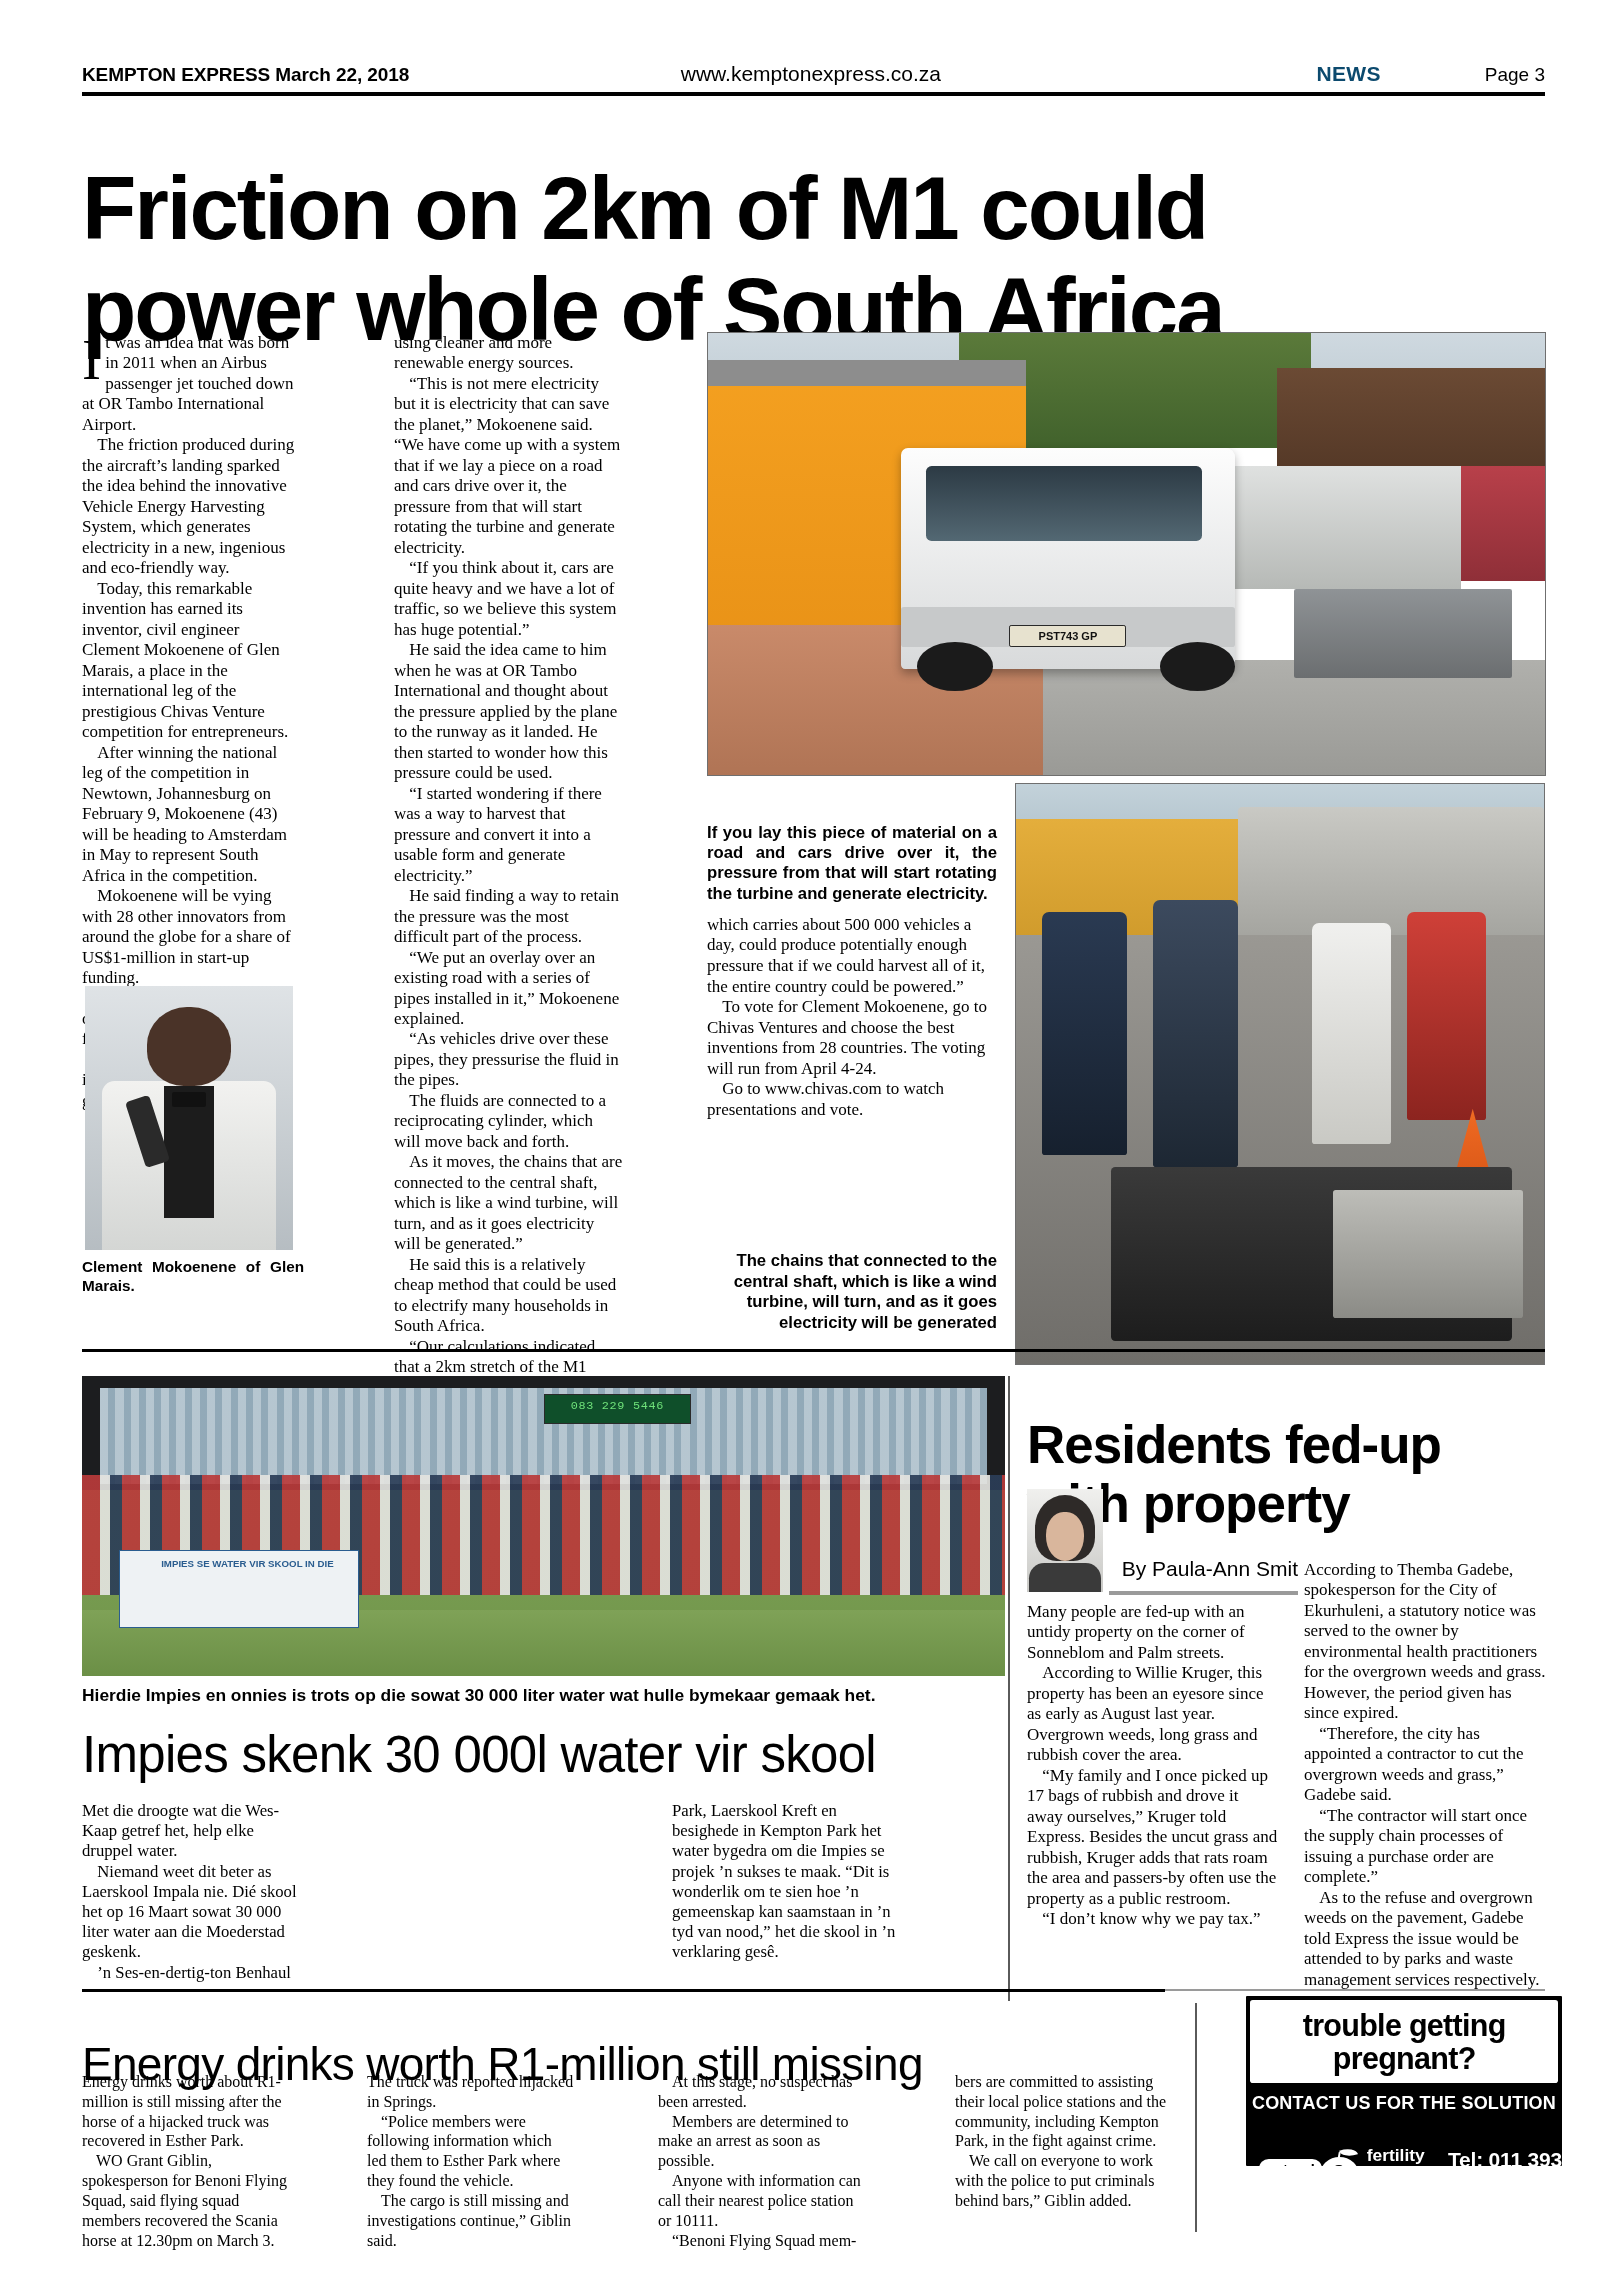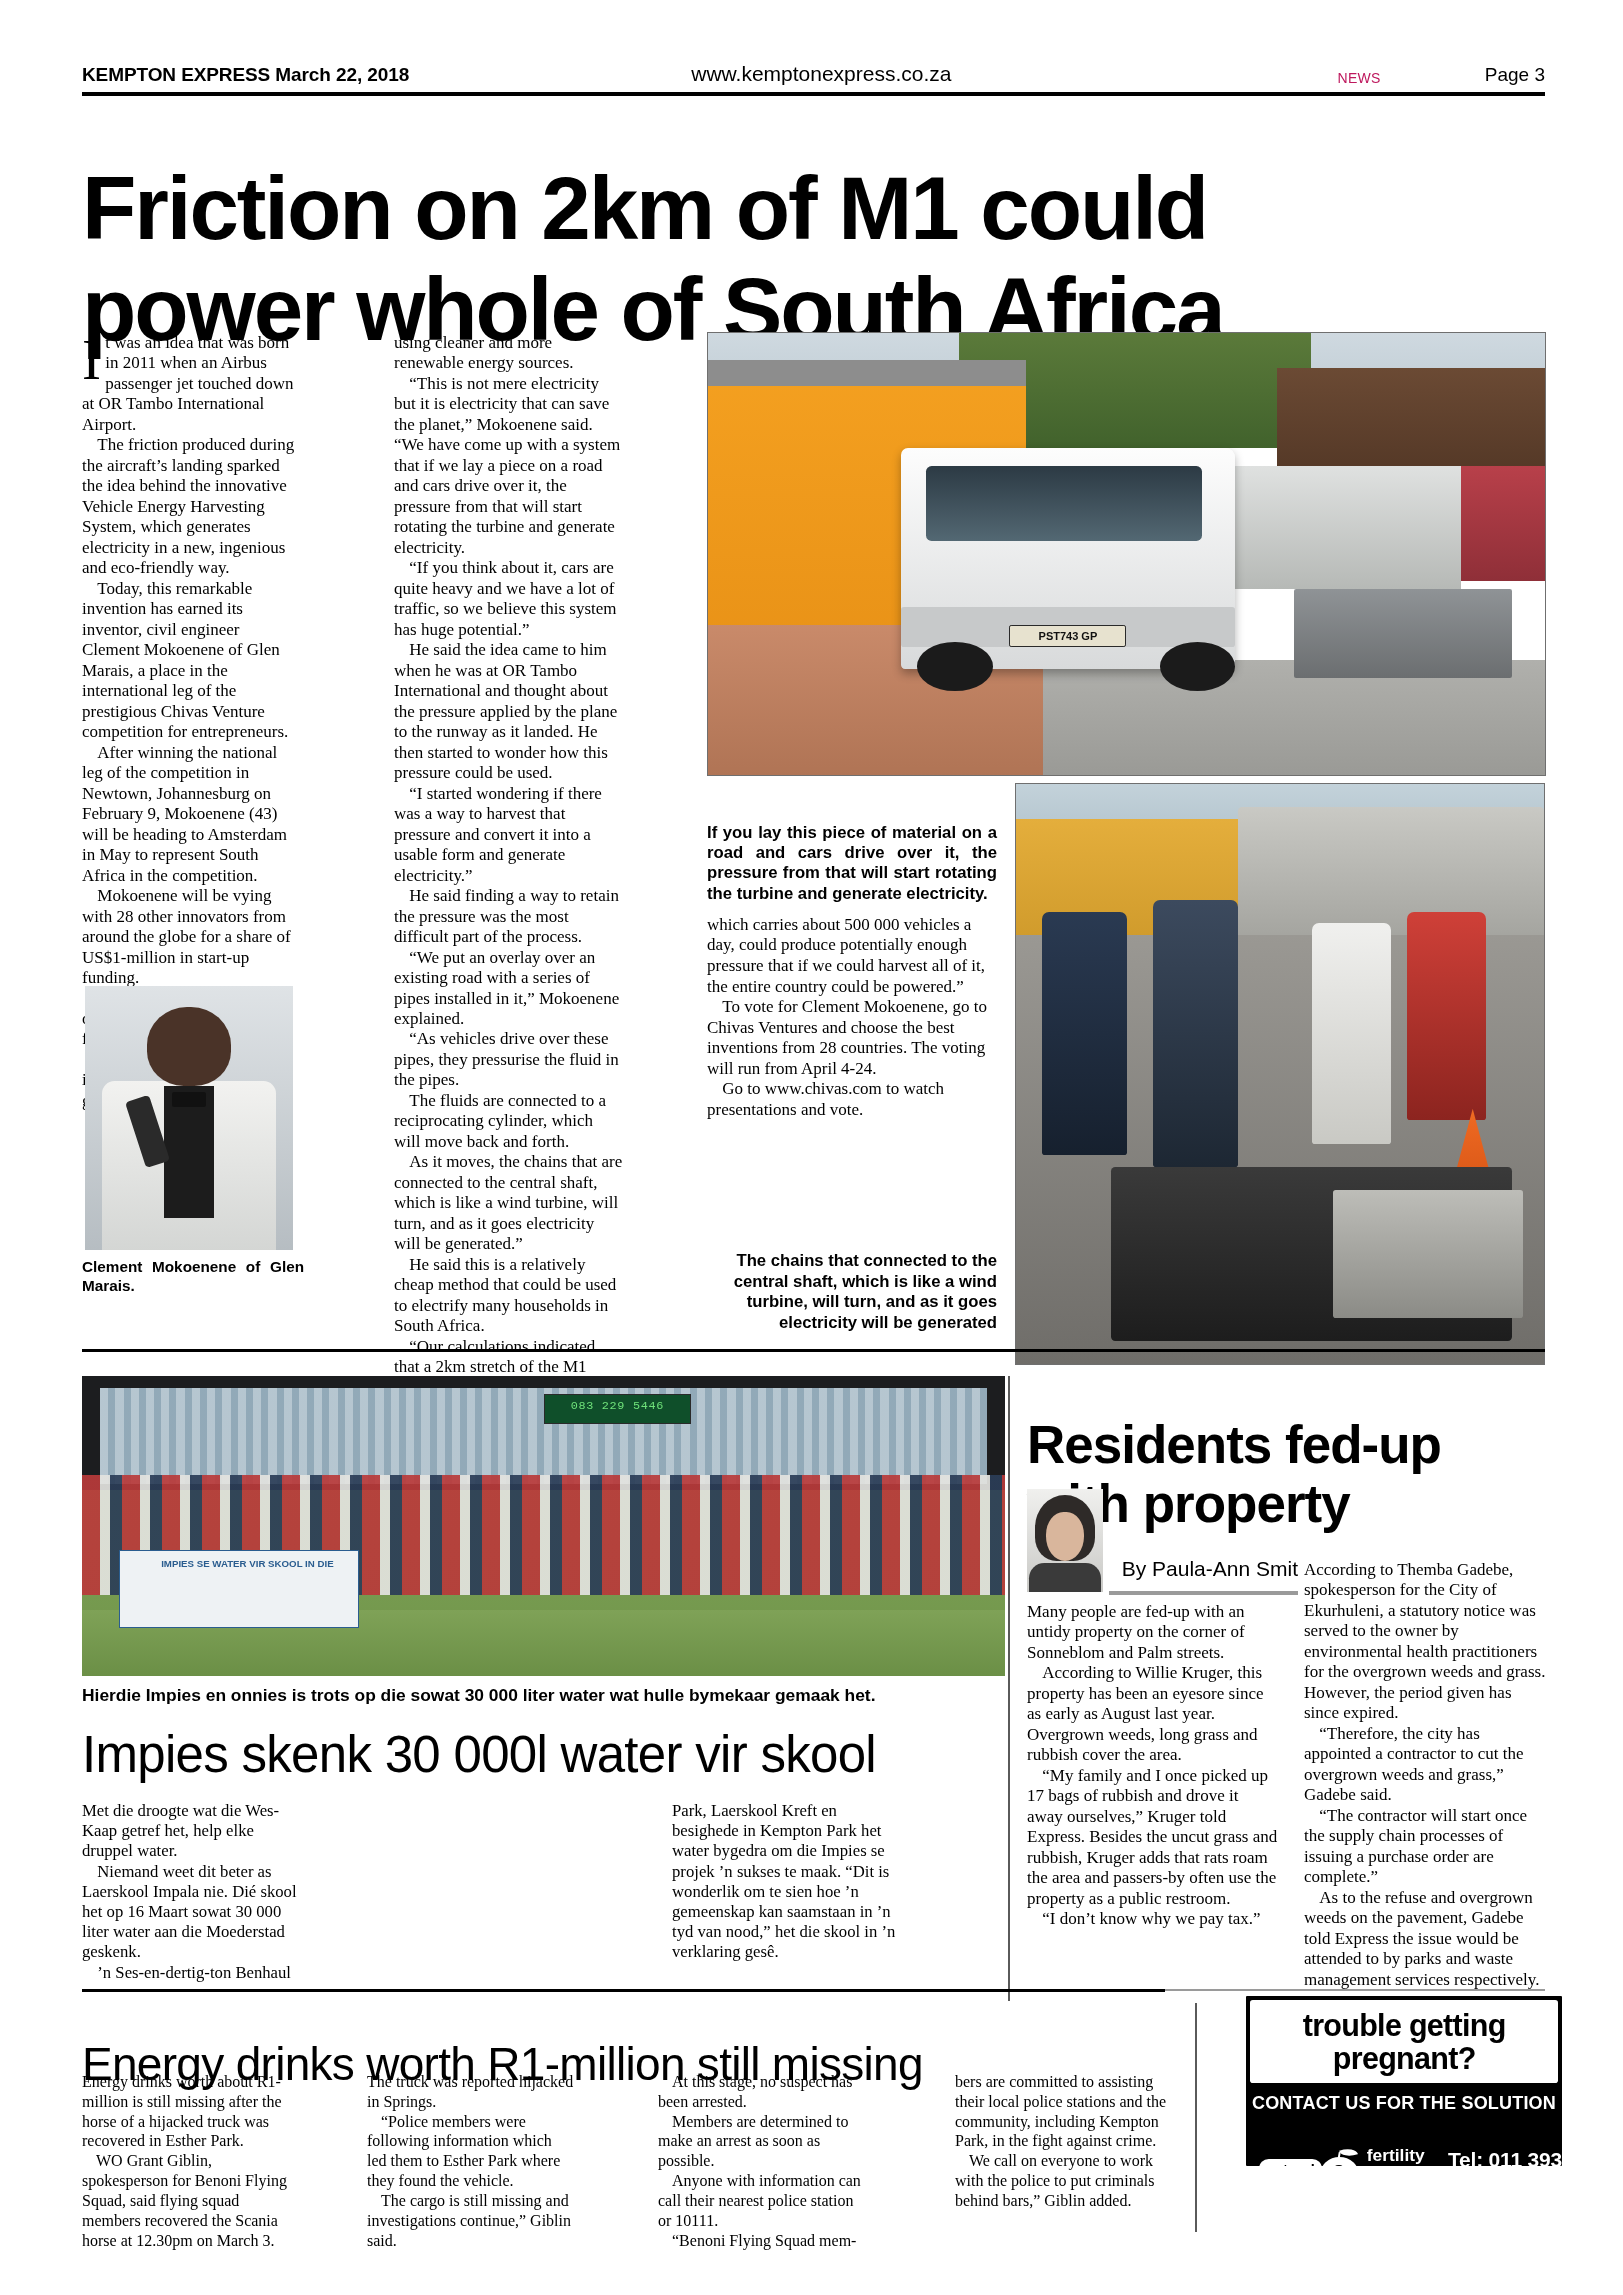--- a/index.html
+++ b/index.html
@@ -15,21 +15,21 @@
 
   
   .masthead {
     position:absolute; left:82px; top:58px; width:1463px; height:28px;
     display:flex; align-items:flex-end; justify-content:space-between;
     font-family:"Liberation Sans", sans-serif;
   }
   .mast-left { font-size:19px; font-weight:600; letter-spacing:-0.1px; }
   .mast-center { font-size:21px; font-weight:500; margin-left:-104px;}
   .mast-right { display:flex; align-items:flex-end; gap:104px; }
-  .mast-news { font-size:14px; font-weight:normal; color:#be185d; letter-spacing:0.3px; }
+  .mast-news { font-size:21px; font-weight:bold; color:#0c4a6e; letter-spacing:0.3px; }
   .mast-page { font-size:19px; font-weight:400; }
   .mast-rule { position:absolute; left:82px; top:92px; width:1463px; height:3.5px; background:#000; }
 
   
   .headline1 {
     position:absolute; left:82px; top:104px; width:1423px;
     font-family:"Liberation Sans", sans-serif;
     font-weight:bold; font-size:89px; line-height:1.0;
     letter-spacing:-2.1px;
   }

